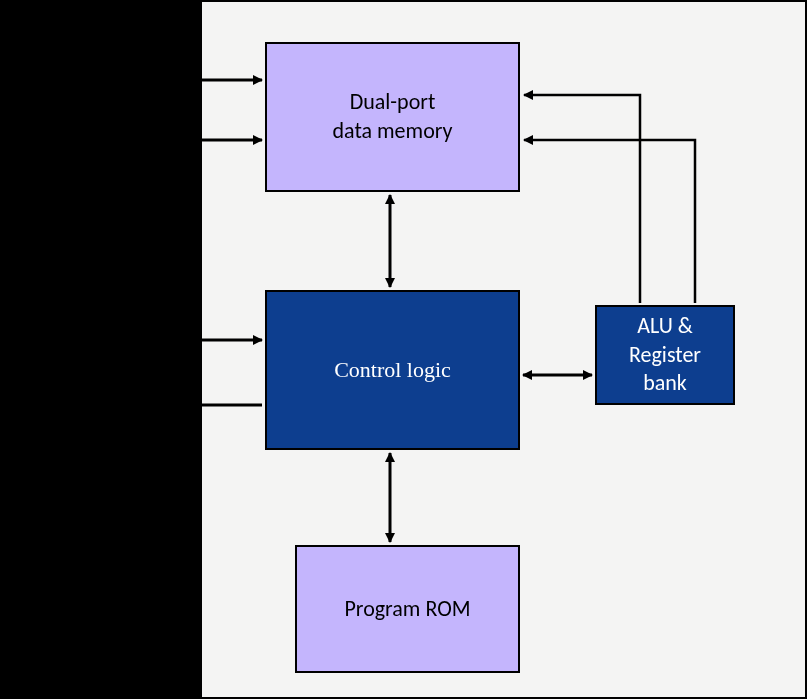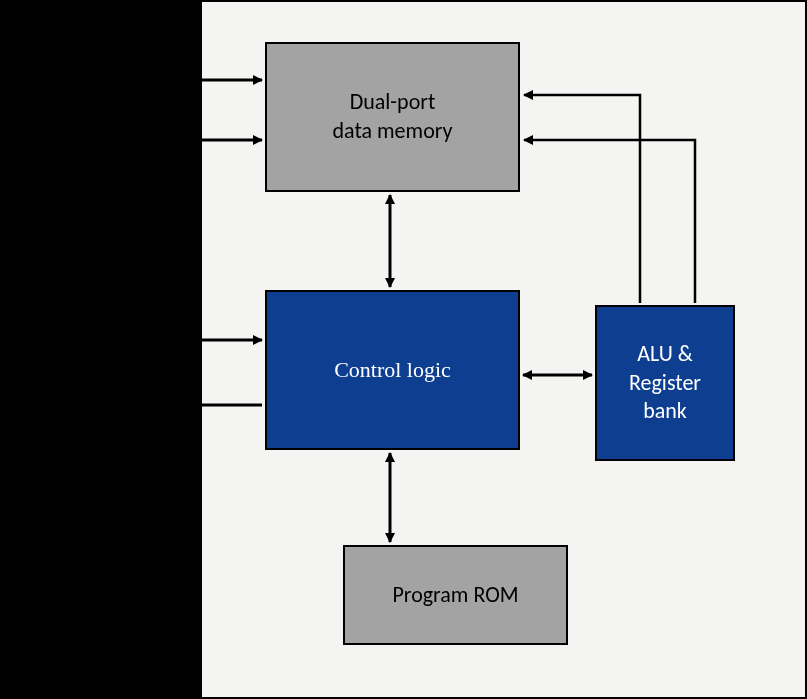--- a/index.html
+++ b/index.html
@@ -25,21 +25,21 @@
     position: absolute;
     display: flex;
     align-items: center;
     justify-content: center;
     text-align: center;
     box-sizing: border-box;
     font-size: 22px;
     line-height: 1.3;
   }
   .light {
-    background: #a3a3a3;
+    background: #c4b5fd;
     border: 2px solid #000;
     color: #000;
   }
   .dark {
     background: #0d3e8f;
     border: 2px solid #000;
     color: #fff;
   }
   svg.arrows {
     position: absolute;
@@ -57,27 +57,27 @@
 
 <div class="block light" style="left:265px; top:42px; width:255px; height:150px;">
   <span style="white-space:pre-line;">Dual-port
 data memory</span>
 </div>
 
 <div class="block dark" style="left:265px; top:290px; width:255px; height:160px;font-family:Liberation Serif, serif;">
   <span>Control logic</span>
 </div>
 
-<div class="block dark" style="left:595px; top:305px; width:140px; height:156px;">
+<div class="block dark" style="left:595px; top:305px; width:140px; height:100px;">
   <span style="white-space:pre-line;">ALU &amp;
 Register
 bank</span>
 </div>
 
-<div class="block light" style="left:295px; top:545px; width:225px; height:100px;margin-left:48px;">
+<div class="block light" style="left:295px; top:545px; width:225px; height:128px;">
   <span>Program ROM</span>
 </div>
 
 <svg class="arrows">
   <defs>
     <marker id="ah" markerWidth="12" markerHeight="12" refX="9" refY="5" orient="auto" markerUnits="userSpaceOnUse">
       <path d="M0,0 L10,5 L0,10 Z" fill="#000"></path>
     </marker>
     <marker id="ahs" markerWidth="12" markerHeight="12" refX="1" refY="5" orient="auto" markerUnits="userSpaceOnUse">
       <path d="M10,0 L0,5 L10,10 Z" fill="#000"></path>

